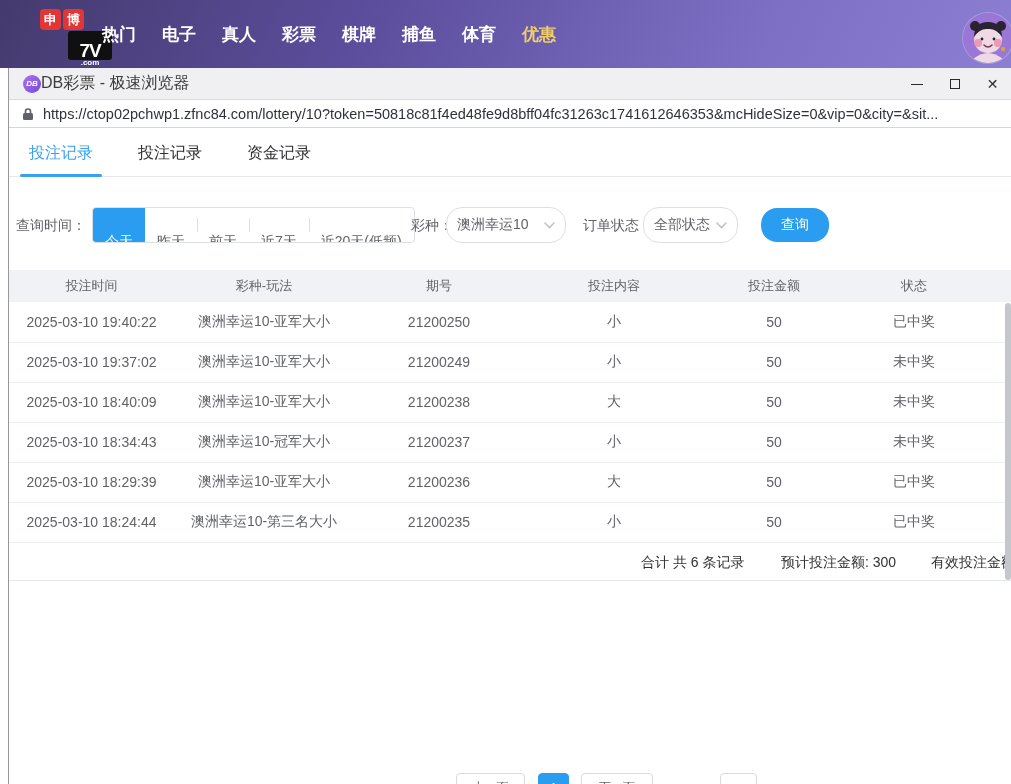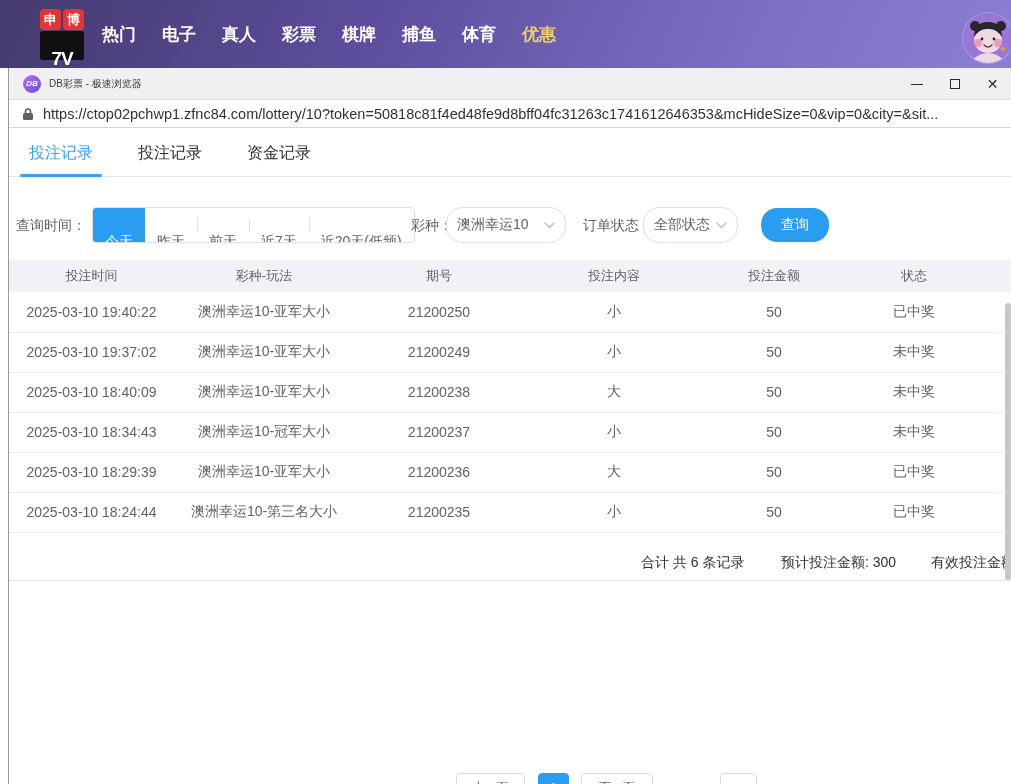--- a/index.html
+++ b/index.html
@@ -8,38 +8,38 @@
   .stage { position:relative; width:1011px; height:784px; overflow:hidden; background:#fff; }
 
   
   .site-header { position:absolute; left:0; top:0; width:1011px; height:68px;
     background:linear-gradient(115deg,#453a6e 0%,#5b4d9b 35%,#7d6fc4 75%,#8c7ed2 100%); }
   .logo { position:absolute; left:40px; top:9px; width:44px; cursor:pointer; }
   .logo-badges { display:flex; gap:2px; margin-bottom:1px; }
   .logo-badge { width:21px; height:21px; background:#e23636; border-radius:4px; color:#fff;
     font-size:13px; font-weight:bold; display:flex; align-items:center; justify-content:center; }
   .logo-black { width:44px; height:29px; background:#101010; border-radius:3px; color:#fff;
-    text-align:center; line-height:1; padding-top:18px; }
+    text-align:center; line-height:1; padding-top:10px;margin-left:28px; }
   .logo-brand { font-size:19px; font-weight:bold; letter-spacing:-1px; display:block; }
   .logo-suffix { font-size:8px; font-weight:bold; display:block; margin-top:-1px; }
   .main-nav { position:absolute; left:102px; top:0; height:68px; display:flex; align-items:center; gap:26px; }
   .nav-item { color:#fff; font-size:17px; font-weight:bold; cursor:pointer; white-space:nowrap; }
   .nav-item.highlight { color:#f0cf6b; }
   .avatar { position:absolute; left:963px; top:13px; width:50px; height:50px; border-radius:50%;
     overflow:hidden; cursor:pointer; box-shadow:0 0 0 1px rgba(255,255,255,.25); }
 
   
   .browser-window { position:absolute; left:8px; top:68px; width:1003px; height:716px;
     background:#fff; border-left:1px solid #97979c; }
   .titlebar { position:relative; height:32px; background:#f0f0f2; border-bottom:1px solid #dcdcde;
     display:flex; align-items:center; }
   .favicon { width:18px; height:18px; border-radius:50%; margin-left:14px;
     background:linear-gradient(135deg,#b36ef5,#6d4ed8); color:#fff; font-size:8px; font-weight:bold;
     font-style:italic; display:flex; align-items:center; justify-content:center; }
-  .win-title { margin-left:8px; font-size:10px; color:#3c3c3c; }
+  .win-title { margin-left:0; font-size:16px; color:#3c3c3c; }
   .win-controls { position:absolute; right:10px; top:0; height:32px; display:flex; align-items:center; gap:21px; }
   .ctrl { width:17px; height:17px; display:flex; align-items:center; justify-content:center;
     color:#2b2b2b; cursor:pointer; }
   .ctrl-min-glyph { display:block; width:12px; border-top:1.6px solid #2b2b2b; }
   .ctrl-max-glyph { display:block; width:10px; height:10px; border:1.6px solid #2b2b2b; }
   .ctrl-close { font-size:14px; }
 
   .urlbar { height:28px; background:#fff; border-bottom:1px solid #d4d6d9; display:flex; align-items:center; cursor:text; }
   .lock-icon { margin-left:13px; display:flex; }
   .url-text { margin-left:9px; font-size:14.5px; color:#2f3237; white-space:nowrap; overflow:hidden; }
@@ -68,21 +68,21 @@
   .select { position:absolute; top:0; height:36px; border:1px solid #dcdfe6; border-radius:16px;
     background:#fff; display:flex; align-items:center; justify-content:space-between; cursor:pointer; padding:0 10px; }
   .select-lottery { left:437px; width:120px; }
   .select-status { left:634px; width:95px; }
   .select-value { font-size:14px; color:#606266; white-space:nowrap; }
   .sel-caret { display:flex; margin-left:6px; }
   .search-btn { position:absolute; left:752px; top:1px; width:68px; height:34px; background:#2b9df0;
     border:none; border-radius:16px; color:#fff; font-size:14px; cursor:pointer;
     font-family:"Liberation Sans","DejaVu Sans",sans-serif; }
 
-  table.records { position:absolute; left:0; top:132px; width:1003px; border-collapse:collapse; table-layout:fixed; }
+  table.records { position:absolute; left:0; top:142px; width:1003px; border-collapse:collapse; table-layout:fixed; }
   table.records th { height:32px; background:#f0f2f5; color:#606266; font-size:13px; font-weight:normal; text-align:center; }
   table.records td { height:40px; border-bottom:1px solid #ebeef5; color:#606266; font-size:14px; text-align:center;
     white-space:nowrap; overflow:hidden; }
   td.status-won { color:#f23a2f; }
   td.status-lost { color:#4a4a4f; }
 
   .summary-row { position:absolute; left:0; top:415px; width:1003px; height:38px; border-bottom:1px solid #e4e7ed; }
   .summary-item { position:absolute; top:0; line-height:38px; font-size:14px; color:#303133; white-space:nowrap; }
   .sum-1 { left:632px; } .sum-2 { left:772px; } .sum-3 { left:922px; }
 

